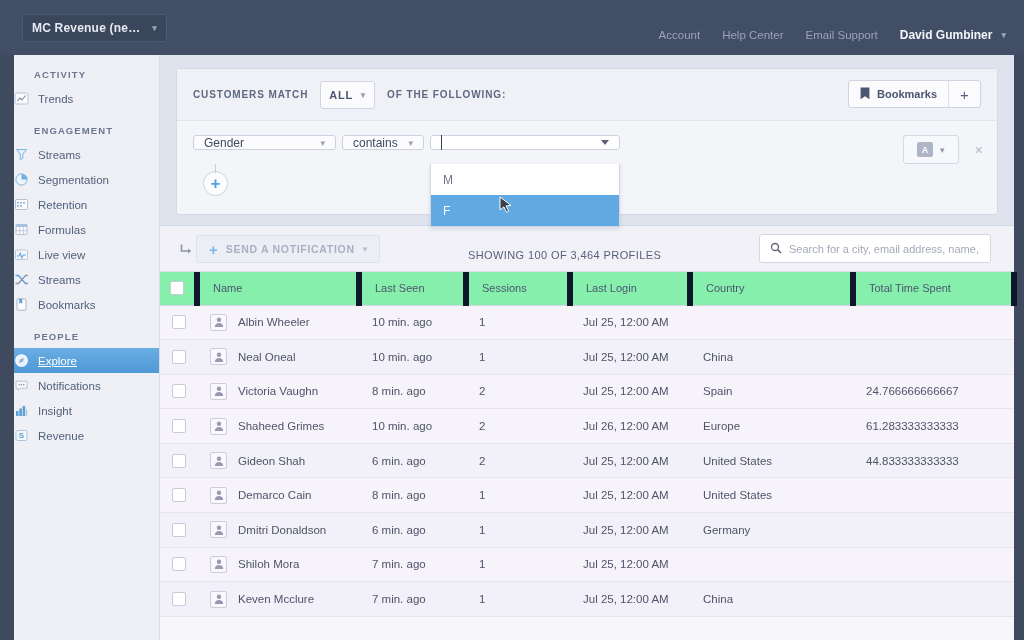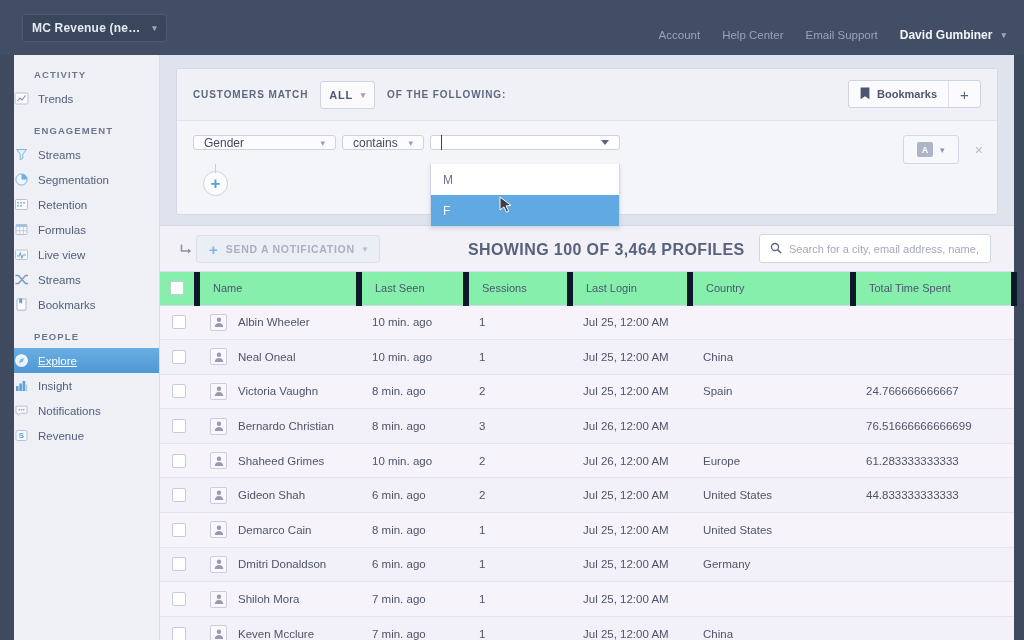--- a/index.html
+++ b/index.html
@@ -186,22 +186,22 @@
     background: #eceef5; border: 1px solid #dcdfeb; border-radius: 3px;
     cursor: pointer;
   }
   .notif-btn .plus { color: #7cb6e4; font-size: 15px; font-weight: bold; }
   .notif-btn .txt {
     font-size: 10.5px; font-weight: bold; letter-spacing: .7px;
     color: #a9b0c2; text-transform: uppercase;
   }
   .notif-btn .cv { color: #b6bccc; font-size: 9px; }
   .showing {
-    position: absolute; left: 308px; top: 15px;
-    font-size: 16px; font-weight: bold; letter-spacing: .4px; color: #59627a;
+    position: absolute; left: 308px; top: 23px;
+    font-size: 11px; font-weight: normal; letter-spacing: .4px; color: #59627a;
   }
   .search-box {
     position: absolute; right: 23px; top: 8px; width: 232px; height: 29px;
     background: #ffffff; border: 1px solid #d2d7e4; border-radius: 3px;
     display: flex; align-items: center; padding: 0 10px; gap: 7px;
     cursor: text;
   }
   .search-box input {
     border: none; outline: none; background: transparent;
     font-family: "Liberation Sans", sans-serif; font-size: 11px;
@@ -362,42 +362,42 @@
           <svg width="15" height="15" viewBox="0 0 15 15">
             <circle cx="7.5" cy="7.5" r="5.8" fill="#eaf3fb" stroke="#ffffff" stroke-width="1.1"></circle>
             <path d="M10 5 6.2 6.2 5 10l3.8-1.2z" fill="#86b6de"></path>
           </svg>
         </span>
       <span class="lbl">Explore</span>
     </div>
     <div class="side-item">
       <span class="ico">
           <svg width="15" height="15" viewBox="0 0 15 15">
+            <path d="M2 3.2h11v7H6.6L4 12.3V10.2H2z" fill="#fbfbfd" stroke="#b9c0d2"></path>
+            <g fill="#9aa3b8">
+              <circle cx="5.3" cy="6.7" r=".85"></circle>
+              <circle cx="7.5" cy="6.7" r=".85"></circle>
+              <circle cx="9.7" cy="6.7" r=".85"></circle>
+            </g>
+          </svg>
+        </span>
+      <span class="lbl">Notifications</span>
+    </div>
+    <div class="side-item">
+      <span class="ico">
+          <svg width="15" height="15" viewBox="0 0 15 15">
             <g fill="#5f9fd4">
               <rect x="2" y="8" width="2.6" height="5"></rect>
               <rect x="5.3" y="5.5" width="2.6" height="7.5"></rect>
               <rect x="8.6" y="3" width="2.6" height="10"></rect>
             </g>
             <rect x="11.9" y="6.5" width="1.3" height="6.5" fill="#a9c6e2"></rect>
           </svg>
         </span>
       <span class="lbl">Insight</span>
-    </div>
-    <div class="side-item">
-      <span class="ico">
-          <svg width="15" height="15" viewBox="0 0 15 15">
-            <path d="M2 3.2h11v7H6.6L4 12.3V10.2H2z" fill="#fbfbfd" stroke="#b9c0d2"></path>
-            <g fill="#9aa3b8">
-              <circle cx="5.3" cy="6.7" r=".85"></circle>
-              <circle cx="7.5" cy="6.7" r=".85"></circle>
-              <circle cx="9.7" cy="6.7" r=".85"></circle>
-            </g>
-          </svg>
-        </span>
-      <span class="lbl">Notifications</span>
     </div>
     <div class="side-item">
       <span class="ico">
           <svg width="15" height="15" viewBox="0 0 15 15">
             <rect x="2" y="2.5" width="11" height="10" rx="1.5" fill="#f3f8fc" stroke="#b3c3d6"></rect>
             <text x="7.5" y="10.4" font-family="Liberation Sans, sans-serif" font-size="8" font-weight="bold" fill="#5f9fd4" text-anchor="middle">S</text>
           </svg>
         </span>
       <span class="lbl">Revenue</span>
     </div>
@@ -555,39 +555,20 @@
                   </span>
                   <span>Victoria Vaughn</span>
                 </span>
               </td>
               <td>8 min. ago</td>
               <td>2</td>
               <td>Jul 25, 12:00 AM</td>
               <td>Spain</td>
               <td>24.766666666667</td>
             </tr>
-            <tr class="alt">
-              <td class="chk-col"><span class="cbox"></span></td>
-              <td>
-                <span class="avatar-cell">
-                  <span class="avatar">
-                    <svg width="12" height="12" viewBox="0 0 12 12">
-                      <circle cx="6" cy="3.7" r="2.2" fill="#9a98b4"></circle>
-                      <path d="M1.8 11c0-2.5 1.9-4 4.2-4s4.2 1.5 4.2 4z" fill="#9a98b4"></path>
-                    </svg>
-                  </span>
-                  <span>Bernardo Christian</span>
-                </span>
-              </td>
-              <td>8 min. ago</td>
-              <td>3</td>
-              <td>Jul 26, 12:00 AM</td>
-              <td></td>
-              <td>76.51666666666699</td>
-            </tr>
             <tr class="">
               <td class="chk-col"><span class="cbox"></span></td>
               <td>
                 <span class="avatar-cell">
                   <span class="avatar">
                     <svg width="12" height="12" viewBox="0 0 12 12">
                       <circle cx="6" cy="3.7" r="2.2" fill="#9a98b4"></circle>
                       <path d="M1.8 11c0-2.5 1.9-4 4.2-4s4.2 1.5 4.2 4z" fill="#9a98b4"></path>
                     </svg>
                   </span>

